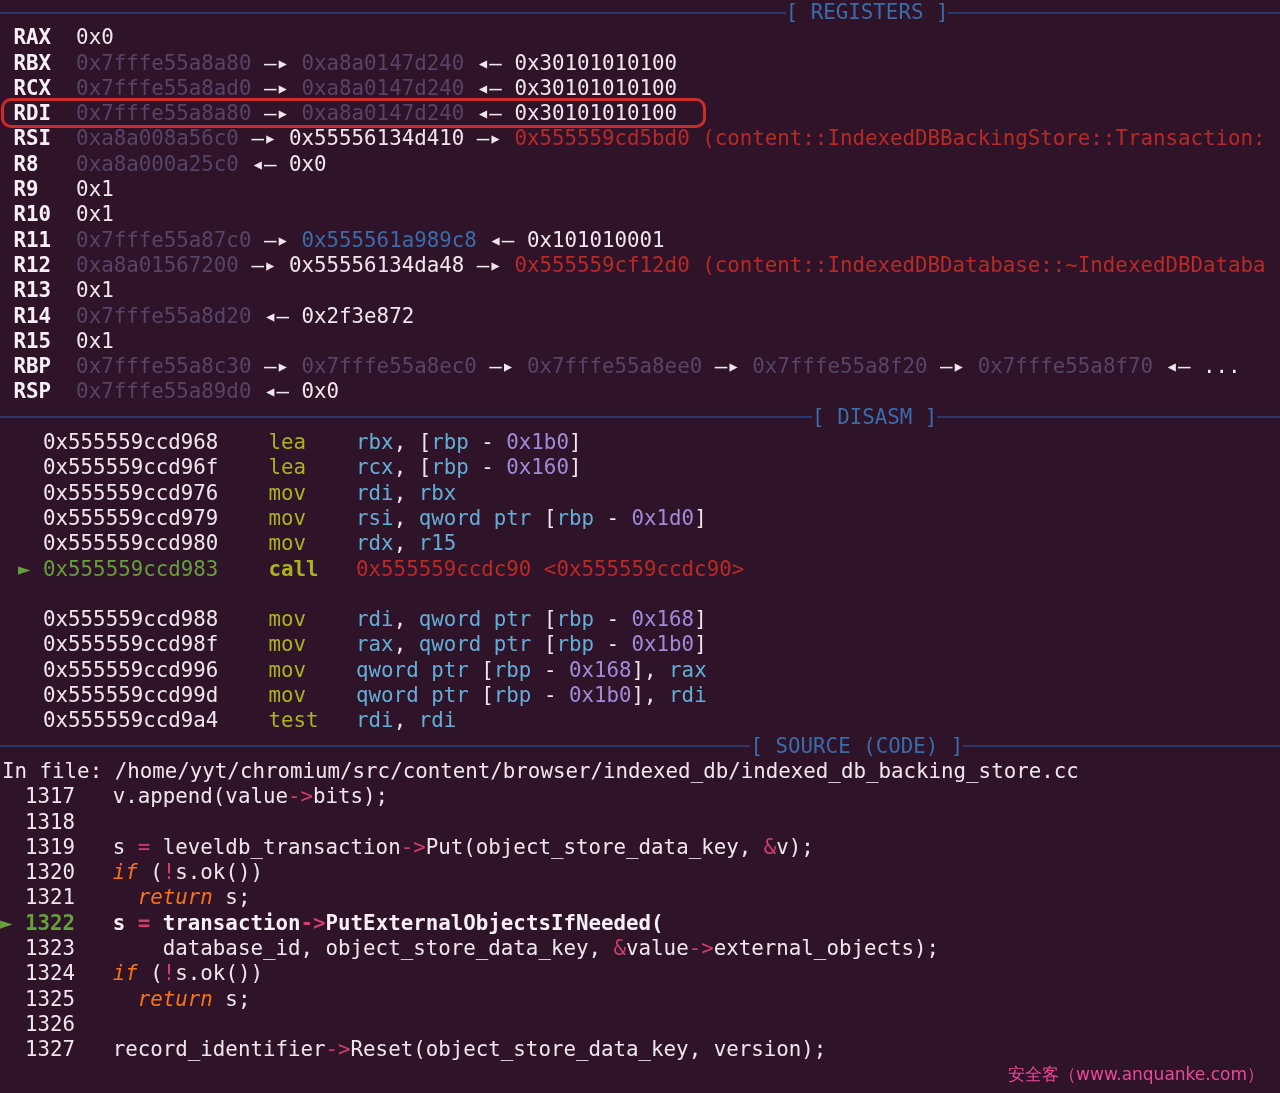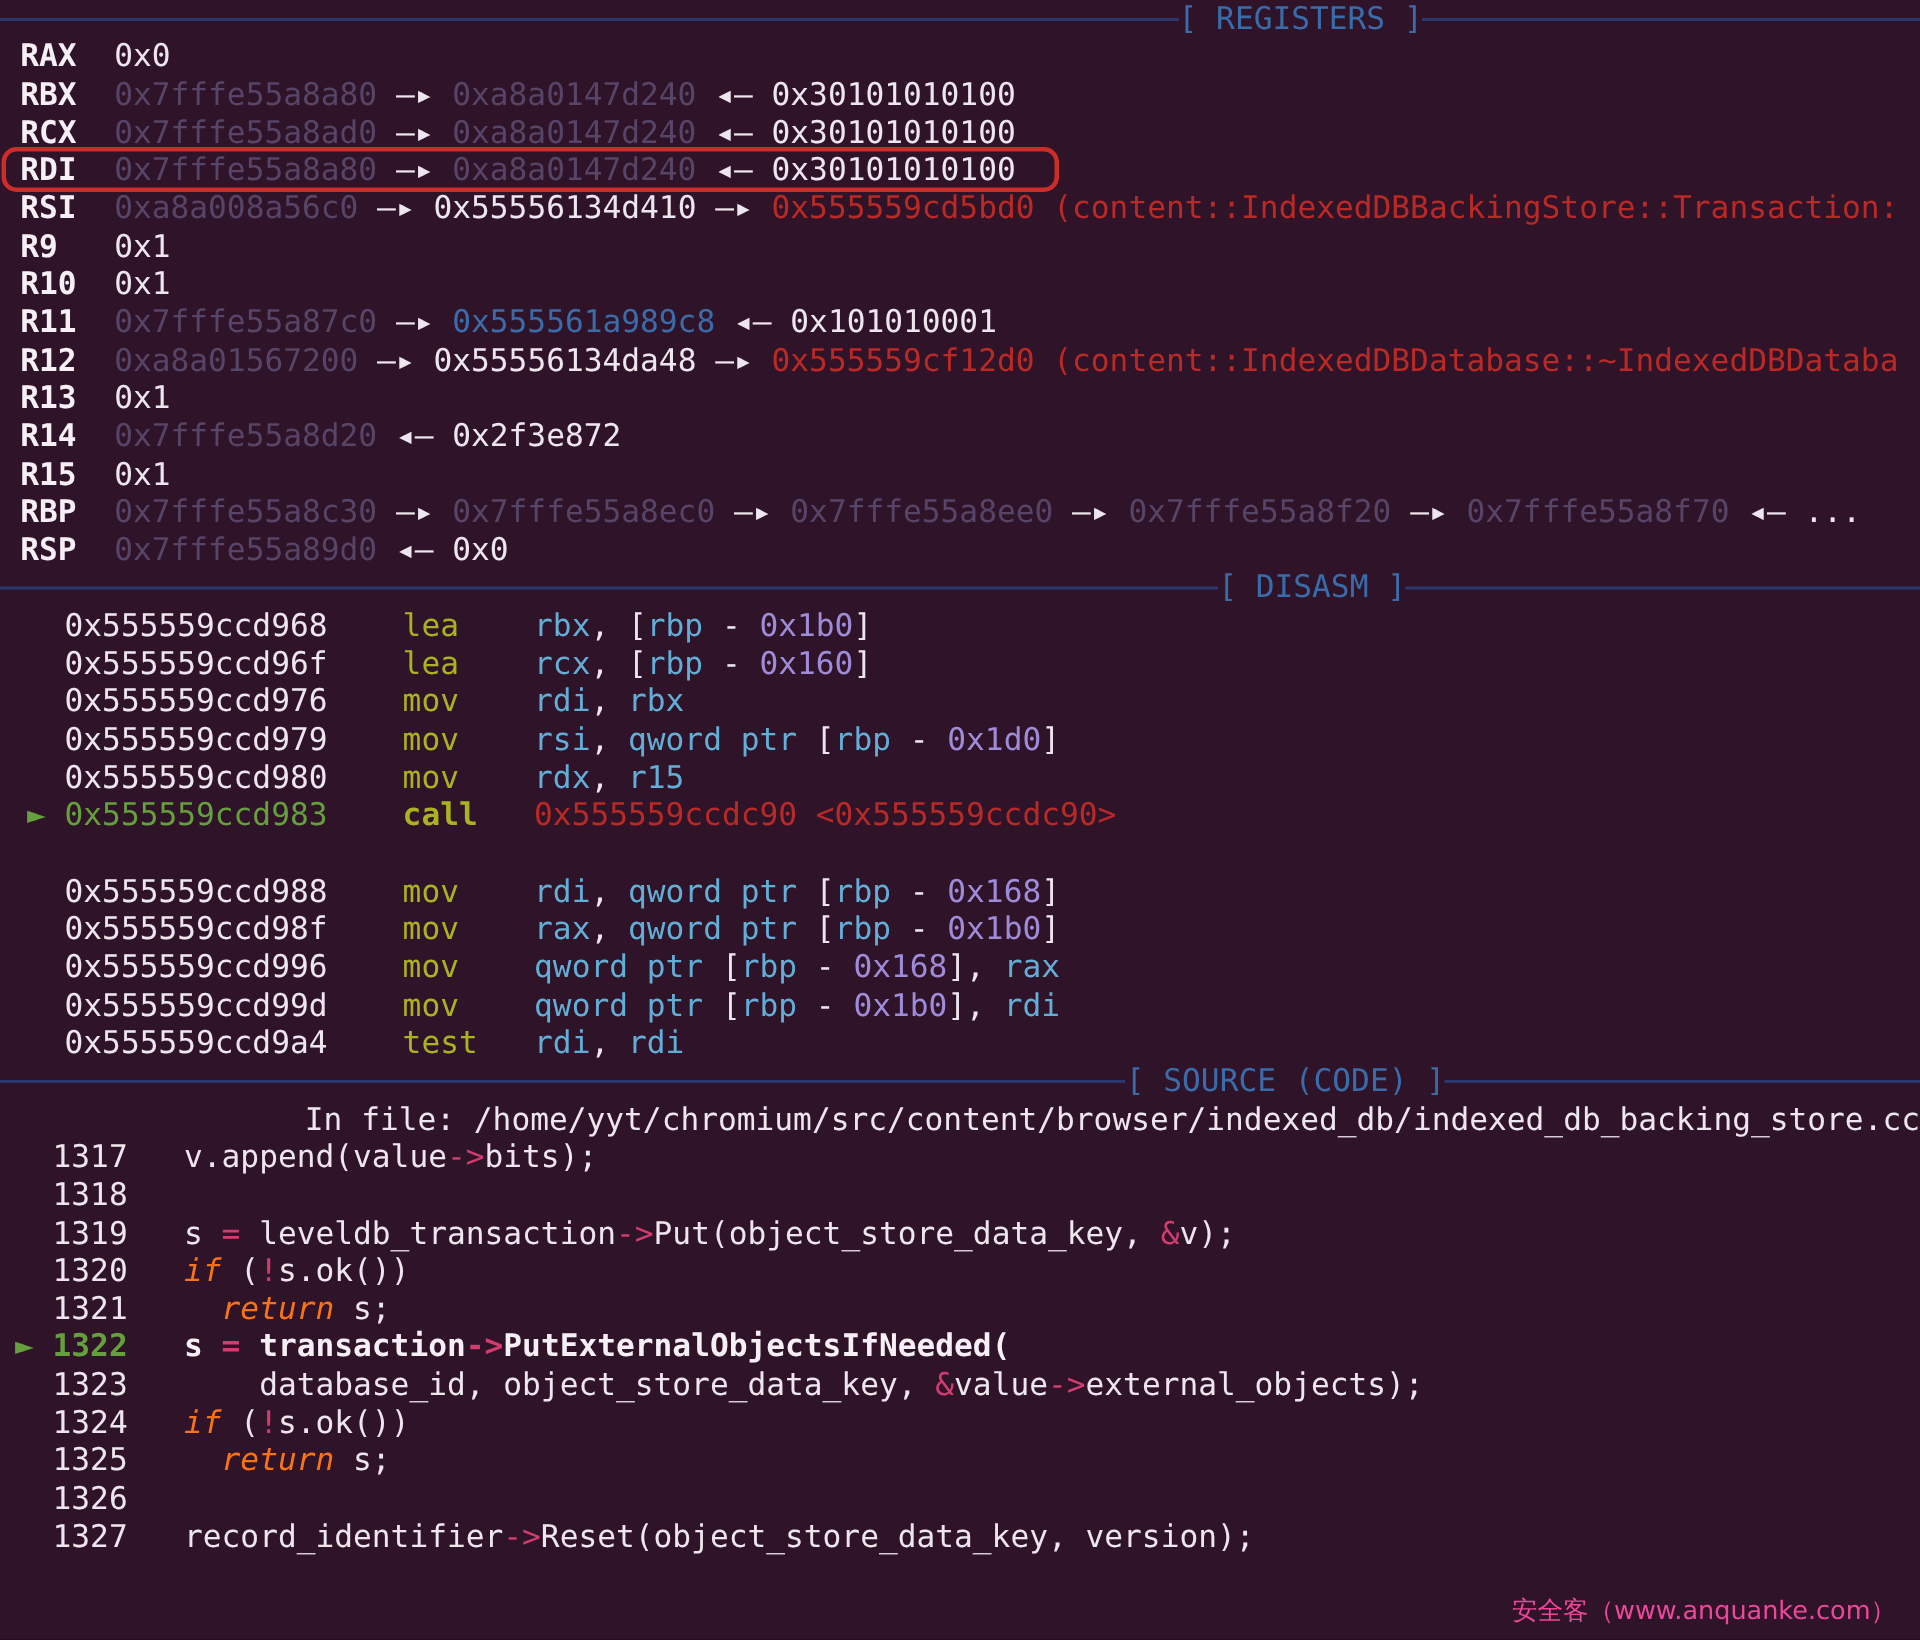--- a/index.html
+++ b/index.html
@@ -9,22 +9,22 @@
     width:1280px; height:1093px;
     background:#2f1328;
     overflow:hidden;
     font-family:"DejaVu Sans Mono", monospace;
     font-size:20.8px;
     line-height:25.3px;
   }
   .row { height:25.3px; white-space:pre; position:relative; }
   .reg-row  { padding-left:1px; }
   .dis-row  { padding-left:18px; }
-  .src-row  { padding-left:10px; }
-  .file-row { padding-left:2px; color:#eee6ee;text-align:right; }
+  .src-row  { padding-left:0; }
+  .file-row { padding-left:2px; color:#eee6ee; }
   .seg { white-space:pre; }
   .c-w   { color:#eee6ee; }
   .c-wb  { color:#f6f0f6; font-weight:700; }
   .c-dim { color:#564566; }
   .c-red { color:#b92a26; }
   .c-blue{ color:#3a6caa; }
   .c-purple { color:#9f8cd9; }
   .c-g   { color:#64a03c; }
   .c-y   { color:#a9b321; }
   .c-yb  { color:#a9b321; font-weight:700; }
@@ -64,20 +64,21 @@
     <span class="sec-title">[ REGISTERS ]</span>
     <span class="rule right"></span>
   </div>
 
   <div id="registers-panel">
       <div class="row reg-row"><span class="prefix1"> </span><span class="reg-label">RAX</span><span class="seg c-w">0x0</span></div>
       <div class="row reg-row"><span class="prefix1"> </span><span class="reg-label">RBX</span><span class="seg c-dim">0x7fffe55a8a80</span><span class="seg c-w"> —▸ </span><span class="seg c-dim">0xa8a0147d240</span><span class="seg c-w"> ◂— </span><span class="seg c-w">0x30101010100</span></div>
       <div class="row reg-row"><span class="prefix1"> </span><span class="reg-label">RCX</span><span class="seg c-dim">0x7fffe55a8ad0</span><span class="seg c-w"> —▸ </span><span class="seg c-dim">0xa8a0147d240</span><span class="seg c-w"> ◂— </span><span class="seg c-w">0x30101010100</span></div>
       <div class="row reg-row"><span class="prefix1"> </span><span class="reg-label">RDI</span><span class="seg c-dim">0x7fffe55a8a80</span><span class="seg c-w"> —▸ </span><span class="seg c-dim">0xa8a0147d240</span><span class="seg c-w"> ◂— </span><span class="seg c-w">0x30101010100</span><div class="red-box"></div></div>
       <div class="row reg-row"><span class="prefix1"> </span><span class="reg-label">RSI</span><span class="seg c-dim">0xa8a008a56c0</span><span class="seg c-w"> —▸ </span><span class="seg c-w">0x55556134d410</span><span class="seg c-w"> —▸ </span><span class="seg c-red">0x555559cd5bd0 (content::IndexedDBBackingStore::Transaction:</span></div>
+      <div class="row reg-row"><span class="prefix1"> </span><span class="reg-label">R8</span><span class="seg c-dim">0xa8a000a25c0</span><span class="seg c-w"> ◂— </span><span class="seg c-w">0x0</span></div>
       <div class="row reg-row"><span class="prefix1"> </span><span class="reg-label">R9</span><span class="seg c-w">0x1</span></div>
       <div class="row reg-row"><span class="prefix1"> </span><span class="reg-label">R10</span><span class="seg c-w">0x1</span></div>
       <div class="row reg-row"><span class="prefix1"> </span><span class="reg-label">R11</span><span class="seg c-dim">0x7fffe55a87c0</span><span class="seg c-w"> —▸ </span><span class="seg c-blue">0x555561a989c8</span><span class="seg c-w"> ◂— </span><span class="seg c-w">0x101010001</span></div>
       <div class="row reg-row"><span class="prefix1"> </span><span class="reg-label">R12</span><span class="seg c-dim">0xa8a01567200</span><span class="seg c-w"> —▸ </span><span class="seg c-w">0x55556134da48</span><span class="seg c-w"> —▸ </span><span class="seg c-red">0x555559cf12d0 (content::IndexedDBDatabase::~IndexedDBDataba</span></div>
       <div class="row reg-row"><span class="prefix1"> </span><span class="reg-label">R13</span><span class="seg c-w">0x1</span></div>
       <div class="row reg-row"><span class="prefix1"> </span><span class="reg-label">R14</span><span class="seg c-dim">0x7fffe55a8d20</span><span class="seg c-w"> ◂— </span><span class="seg c-w">0x2f3e872</span></div>
       <div class="row reg-row"><span class="prefix1"> </span><span class="reg-label">R15</span><span class="seg c-w">0x1</span></div>
       <div class="row reg-row"><span class="prefix1"> </span><span class="reg-label">RBP</span><span class="seg c-dim">0x7fffe55a8c30</span><span class="seg c-w"> —▸ </span><span class="seg c-dim">0x7fffe55a8ec0</span><span class="seg c-w"> —▸ </span><span class="seg c-dim">0x7fffe55a8ee0</span><span class="seg c-w"> —▸ </span><span class="seg c-dim">0x7fffe55a8f20</span><span class="seg c-w"> —▸ </span><span class="seg c-dim">0x7fffe55a8f70</span><span class="seg c-w"> ◂— </span><span class="seg c-w">...</span></div>
       <div class="row reg-row"><span class="prefix1"> </span><span class="reg-label">RSP</span><span class="seg c-dim">0x7fffe55a89d0</span><span class="seg c-w"> ◂— </span><span class="seg c-w">0x0</span></div>
     </div>

